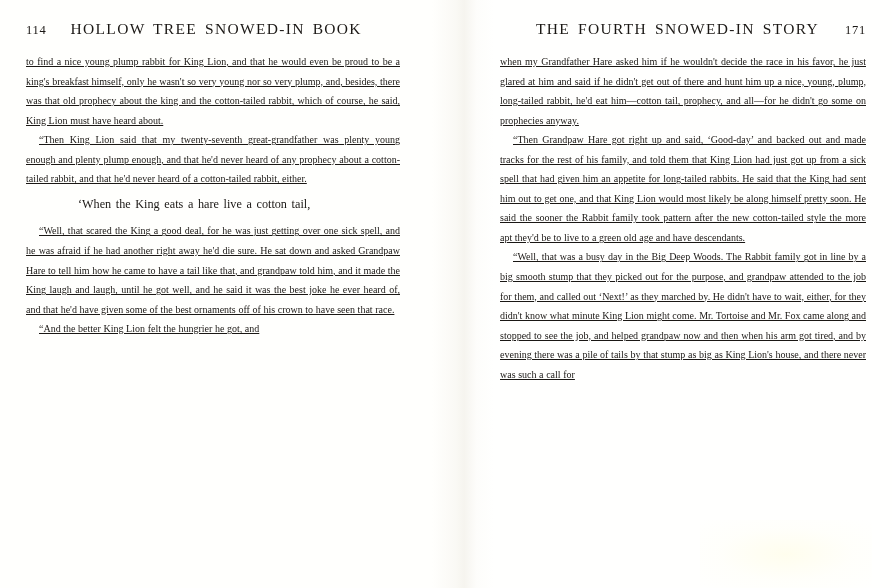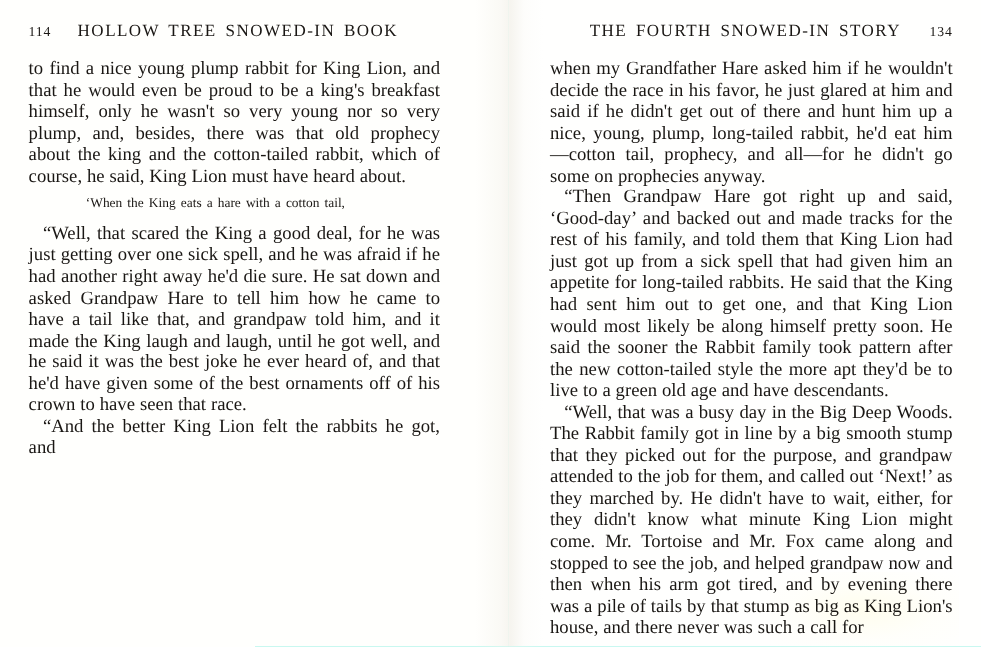--- a/index.html
+++ b/index.html
@@ -101,27 +101,28 @@
 
   .textblock {
     position: absolute;
     top: 52px;
     left: 0;
     width: 100%;
   }
 
   p.para {
     margin: 0;
-    font-size: 17px;
+    font-size: 10px;
     line-height: 19.55px;
     text-align: justify;
     text-justify: inter-word;
     text-indent: 13px;
     hyphens: none;
     word-spacing: 0.012em;
+    text-decoration: underline;
   }
   p.para.noindent { text-indent: 0; }
 
   .verse {
     margin: 7px 0 8px 0;
     padding-left: 52px;
     font-size: 12.2px;
     line-height: 17.6px;
     word-spacing: 0.13em;
   }
@@ -144,38 +145,39 @@
       <div class="rh-inner">
         <span class="folio">114</span>
         <span class="head-title">HOLLOW TREE SNOWED-IN BOOK</span>
       </div>
     </div>
 
     <div class="textblock">
 
       <p class="para noindent">to find a nice young plump rabbit for King Lion, and that he would even be proud to be a king's breakfast himself, only he wasn't so very young nor so very plump, and, besides, there was that old prophecy about the king and the cotton-tailed rabbit, which of course, he said, King Lion must have heard about.</p>
 
+      <p class="para">“Then King Lion said that my twenty-seventh great-grandfather was plenty young enough and plenty plump enough, and that he'd never heard of any prophecy about a cotton-tailed rabbit, and that he'd never heard of a cotton-tailed rabbit, either.</p>
 
 
       <div class="verse">
-        <div class="vline">‘When the King eats a hare with a cotton tail,</div>
+        <div class="vline">‘When the King eats a hare live a cotton tail,</div>
       </div>
 
       <p class="para">“Well, that scared the King a good deal, for he was just getting over one sick spell, and he was afraid if he had another right away he'd die sure.  He sat down and asked Grandpaw Hare to tell him how he came to have a tail like that, and grandpaw told him, and it made the King laugh and laugh, until he got well, and he said it was the best joke he ever heard of, and that he'd have given some of the best ornaments off of his crown to have seen that race.</p>
 
-      <p class="para">“And the better King Lion felt the rabbits he got, and</p>
+      <p class="para">“And the better King Lion felt the hungrier he got, and</p>
     </div>
   </div>
 
   <div class="page page-right">
 
     <div class="running-head">
       <div class="rh-inner">
         <span class="head-title">THE FOURTH SNOWED-IN STORY</span>
-        <span class="folio">134</span>
+        <span class="folio">171</span>
       </div>
     </div>
 
     <div class="textblock">
 
       <p class="para noindent">when my Grandfather Hare asked him if he wouldn't decide the race in his favor, he just glared at him and said if he didn't get out of there and hunt him up a nice, young, plump, long-tailed rabbit, he'd eat him—cotton tail, prophecy, and all—for he didn't go some on prophecies anyway.</p>
 
       <p class="para">“Then Grandpaw Hare got right up and said, ‘Good-day’ and backed out and made tracks for the rest of his family, and told them that King Lion had just got up from a sick spell that had given him an appetite for long-tailed rabbits.  He said that the King had sent him out to get one, and that King Lion would most likely be along himself pretty soon.  He said the sooner the Rabbit family took pattern after the new cotton-tailed style the more apt they'd be to live to a green old age and have descendants.</p>
 
       <p class="para">“Well, that was a busy day in the Big Deep Woods.  The Rabbit family got in line by a big smooth stump that they picked out for the purpose, and grandpaw attended to the job for them, and called out ‘Next!’ as they marched by. He didn't have to wait, either, for they didn't know what minute King Lion might come.  Mr. Tortoise and Mr. Fox came along and stopped to see the job, and helped grandpaw now and then when his arm got tired, and by evening there was a pile of tails by that stump as big as King Lion's house, and there never was such a call for</p>

